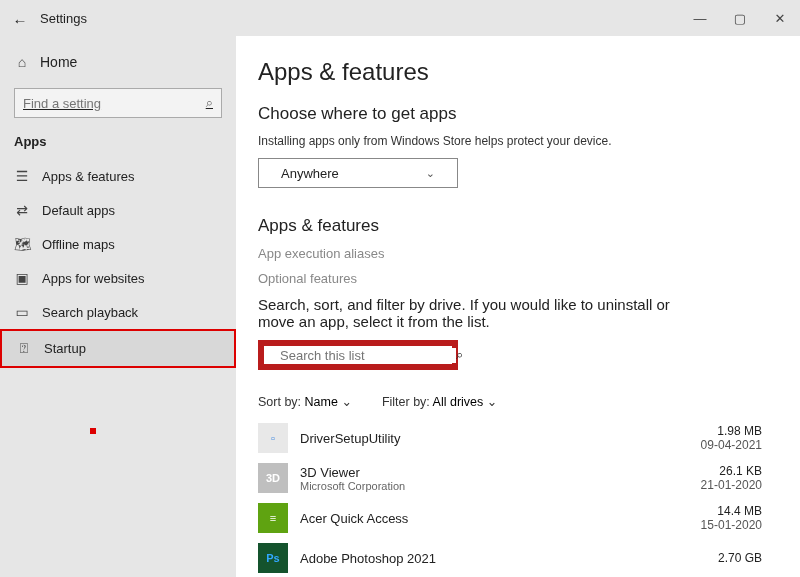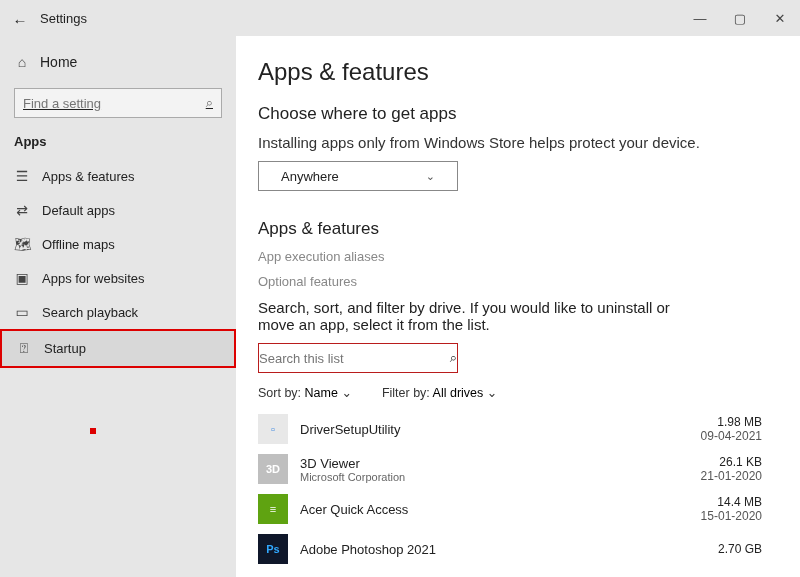--- a/index.html
+++ b/index.html
@@ -18,26 +18,26 @@
   .search input { border: none; background: transparent; flex: 1; font-size: 13px; outline: none; color: #666; }
   .search .mag { font-size: 13px; color: #666; }
   .category { padding: 6px 14px 10px; font-weight: 600; font-size: 13px; }
   .nav-item { display: flex; align-items: center; gap: 12px; padding: 9px 14px; font-size: 13px; cursor: pointer; }
   .nav-item.selected { background: #d8d8d8; border: 2px solid #d00; }
   .nav-icon { width: 16px; display: inline-block; text-align: center; font-size: 14px; color: #444; }
   .red-dot { width: 6px; height: 6px; background: #d00; margin: 60px auto 0 90px; }
   .main { flex: 1; padding: 22px 38px 0 22px; overflow: hidden; }
   h1 { font-size: 24px; font-weight: 400; margin-bottom: 18px; }
   h2 { font-size: 17px; font-weight: 400; margin-bottom: 10px; margin-top: 4px; }
-  .hint { font-size: 15px; color: #333; margin-bottom: 10px; }
+  .hint { font-size: 12px; color: #333; margin-bottom: 10px; }
   .dropdown { width: 200px; height: 30px; border: 1px solid #888; display: flex; align-items: center; padding: 0 22px; font-size: 13px; margin-bottom: 28px; }
   .dropdown .chev { margin-left: auto; font-size: 11px; color: #555; }
   .link { color: #888; font-size: 13px; margin-bottom: 10px; display: block; }
   .desc { font-size: 15px; margin: 8px 0 10px; max-width: 420px; }
-  .listsearch { width: 200px; height: 30px; border: 1px solid #b91c1c; display: flex; align-items: center; padding: 0 0; margin-bottom: 12px; }
+  .listsearch { width: 200px; height: 30px; border: 6px solid #b91c1c; display: flex; align-items: center; padding: 0 16px; margin-bottom: 24px; }
   .listsearch input { border: none; flex: 1; font-size: 13px; outline: none; }
   .sortrow { display: flex; gap: 30px; font-size: 12.5px; margin-bottom: 14px; color: #333; }
   .sortrow .v { color: #000; }
   .applist { display: flex; flex-direction: column; gap: 10px; }
   .app-row { display: flex; align-items: center; gap: 12px; }
   .app-icon { width: 30px; height: 30px; display: flex; align-items: center; justify-content: center; font-size: 11px; font-weight: 600; color: #fff; }
   .app-info { flex: 1; }
   .app-name { font-size: 13px; }
   .app-pub { font-size: 11px; color: #666; }
   .app-meta { text-align: right; font-size: 12px; }
@@ -160,21 +160,21 @@
             <div class="app-icon" style="background:#5fa311;color:#fff">≡</div>
             <div class="app-info">
               <div class="app-name">Acer Quick Access</div>
             </div>
             <div class="app-meta">
               <div class="app-size">14.4 MB</div>
               <div class="app-date">15-01-2020</div>
             </div>
           </div>
           <div class="app-row">
-            <div class="app-icon" style="background:#0f172a;color:#31a8ff">Ps</div>
+            <div class="app-icon" style="background:#14532d;color:#31a8ff">Ps</div>
             <div class="app-info">
               <div class="app-name">Adobe Photoshop 2021</div>
             </div>
             <div class="app-meta">
               <div class="app-size">2.70 GB</div>
             </div>
           </div>
         </div>
     </div>
   </div>

